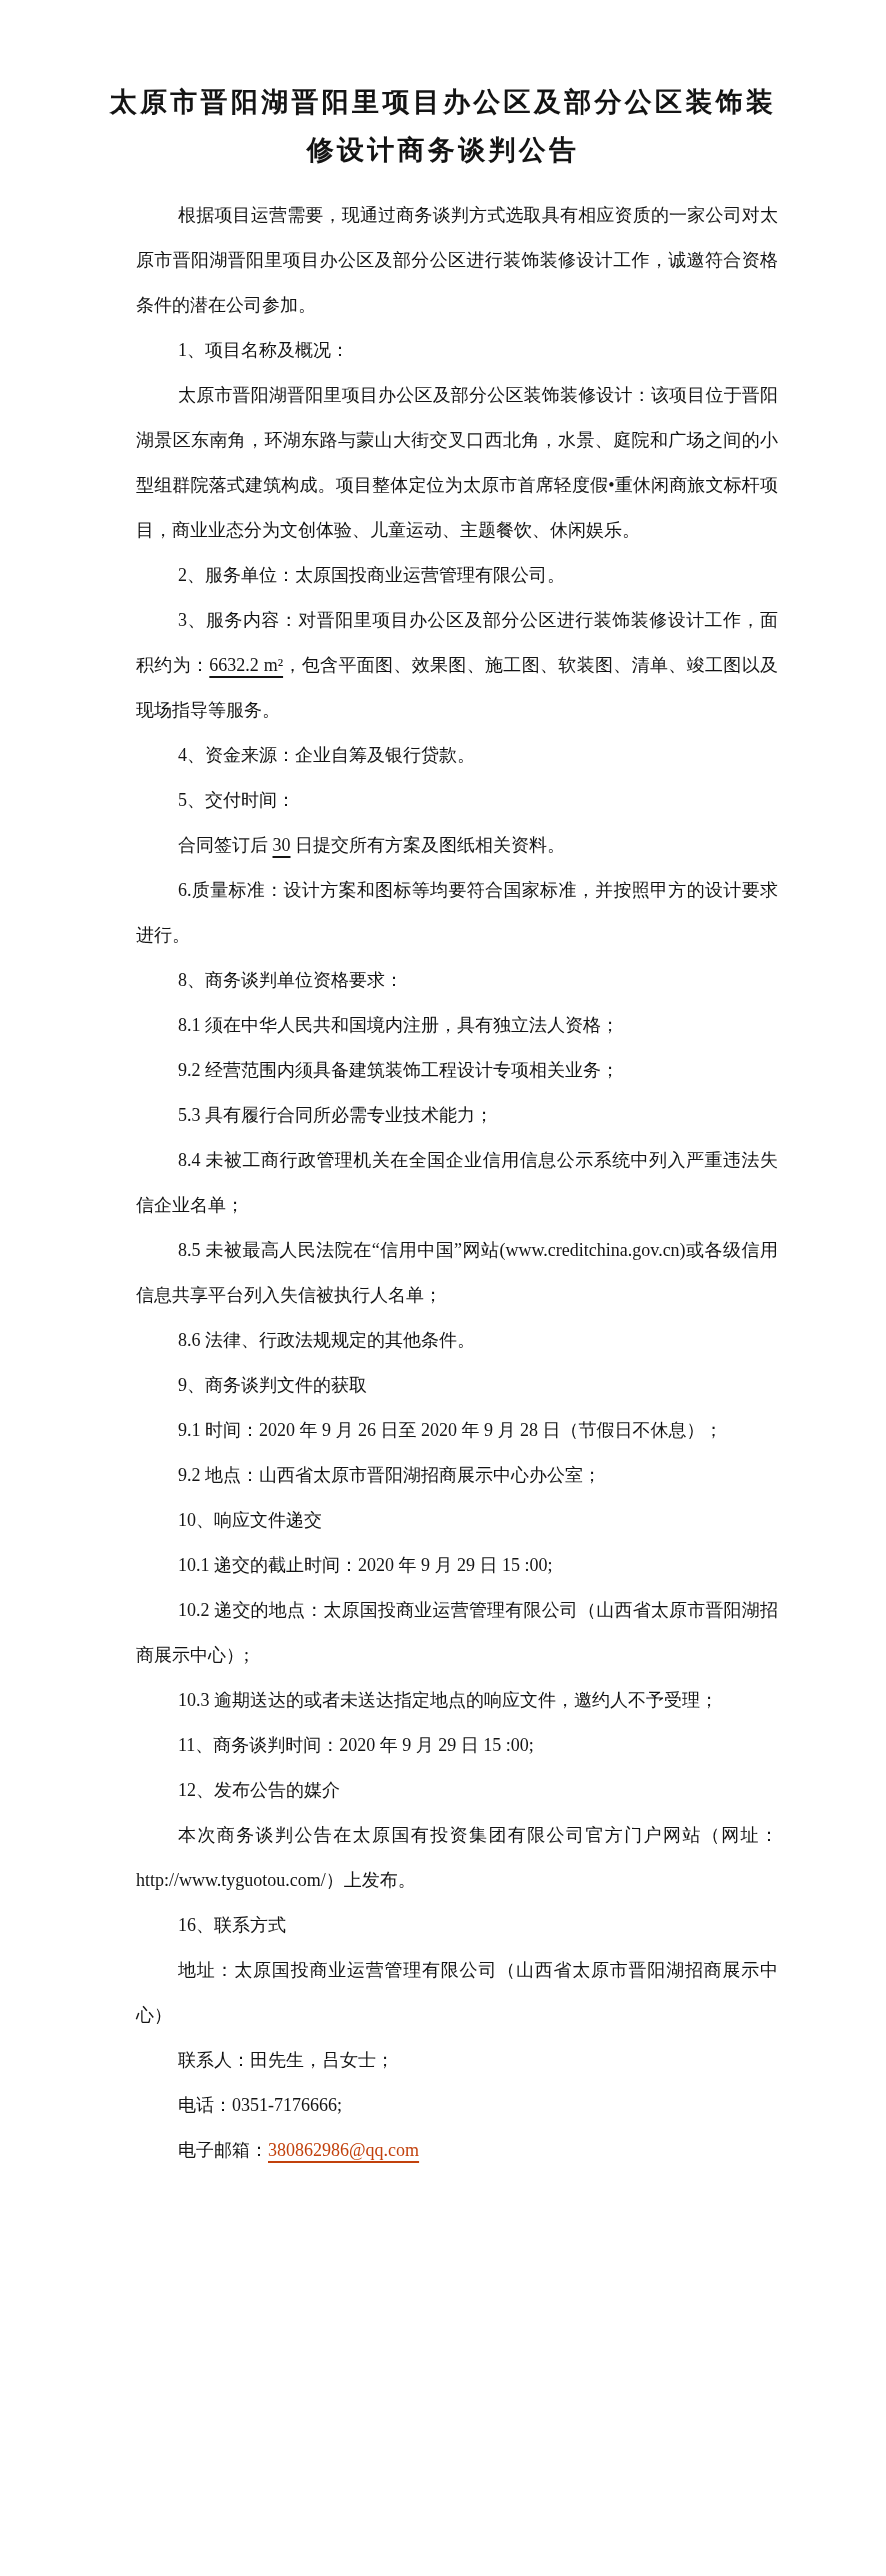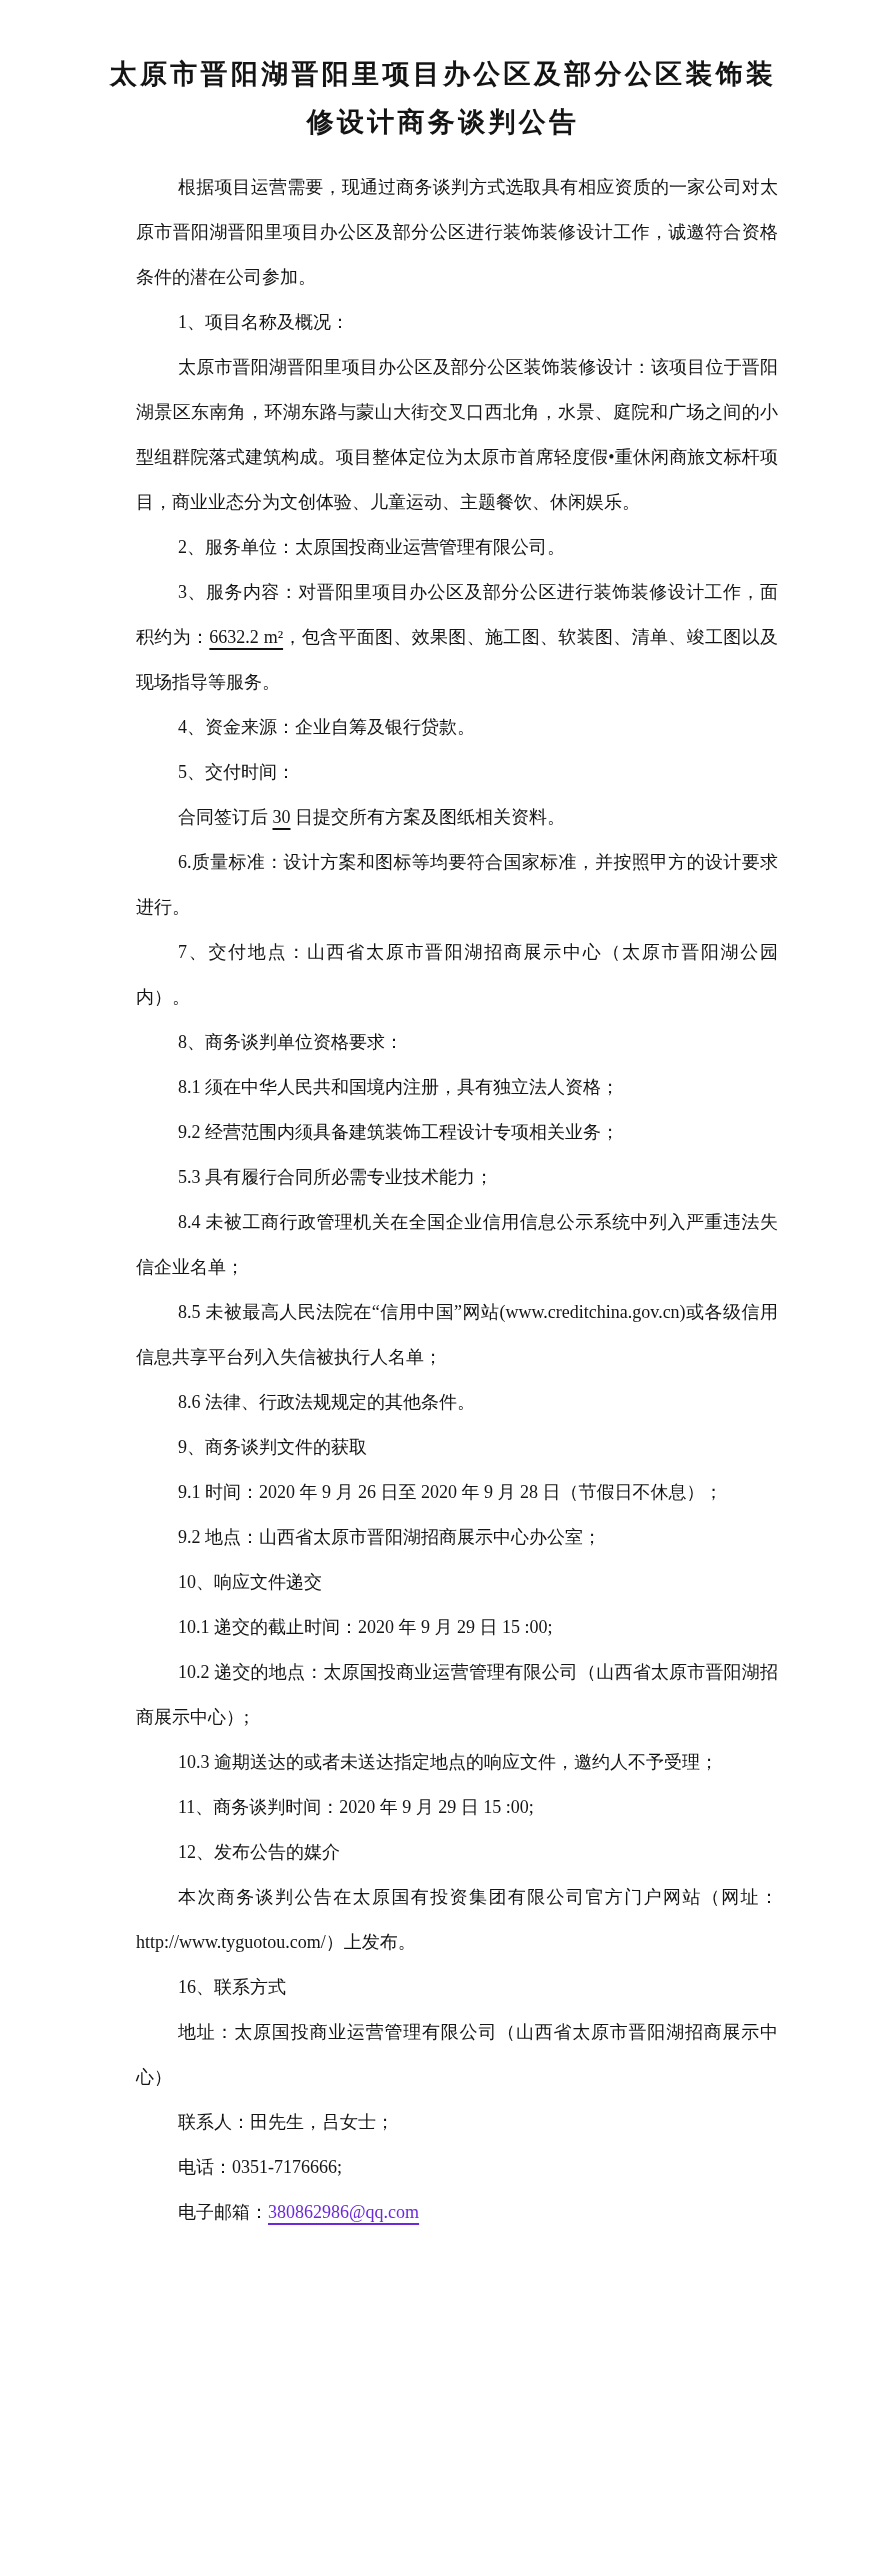--- a/index.html
+++ b/index.html
@@ -7,21 +7,21 @@
     padding: 0;
     background: #ffffff;
   }
   body {
     width: 886px;
     min-height: 2576px;
     color: #141414;
     font-family: "Liberation Serif", "DejaVu Serif", serif;
   }
   .page {
-    padding-top: 50px;
+    padding-top: 78px;
     padding-bottom: 67px;
   }
   .doc-title {
     width: 681px;
     margin: 0 auto 19px auto;
     text-align: center;
     font-size: 27px;
     font-weight: bold;
     line-height: 48px;
     letter-spacing: 3.3px;
@@ -58,21 +58,20 @@
   <div class="content">
       <p class="para"><span>根据项目运营需要，现通过商务谈判方式选取具有相应资质的一家公司对太原市晋阳湖晋阳里项目办公区及部分公区进行装饰装修设计工作，诚邀符合资格条件的潜在公司参加。</span></p>
       <p class="para"><span>1、项目名称及概况：</span></p>
       <p class="para"><span>太原市晋阳湖晋阳里项目办公区及部分公区装饰装修设计：该项目位于晋阳湖景区东南角，环湖东路与蒙山大街交叉口西北角，水景、庭院和广场之间的小型组群院落式建筑构成。项目整体定位为太原市首席轻度假•重休闲商旅文标杆项目，商业业态分为文创体验、儿童运动、主题餐饮、休闲娱乐。</span></p>
       <p class="para"><span>2、服务单位：太原国投商业运营管理有限公司。</span></p>
       <p class="para"><span>3、服务内容：对晋阳里项目办公区及部分公区进行装饰装修设计工作，面积约为：</span><span class="underline">6632.2 m²</span><span>，包含平面图、效果图、施工图、软装图、清单、竣工图以及现场指导等服务。</span></p>
       <p class="para"><span>4、资金来源：企业自筹及银行贷款。</span></p>
       <p class="para"><span>5、交付时间：</span></p>
       <p class="para"><span>合同签订后 </span><span class="underline">30</span><span> 日提交所有方案及图纸相关资料。</span></p>
       <p class="para"><span>6.质量标准：设计方案和图标等均要符合国家标准，并按照甲方的设计要求进行。</span></p>
-      <p class="para"><span>7、交付地点：山西省太原市晋阳湖招商展示中心（太原市晋阳湖公园内）。</span></p>
       <p class="para"><span>8、商务谈判单位资格要求：</span></p>
       <p class="para"><span>8.1 须在中华人民共和国境内注册，具有独立法人资格；</span></p>
       <p class="para"><span>9.2 经营范围内须具备建筑装饰工程设计专项相关业务；</span></p>
       <p class="para"><span>5.3 具有履行合同所必需专业技术能力；</span></p>
       <p class="para"><span>8.4 未被工商行政管理机关在全国企业信用信息公示系统中列入严重违法失信企业名单；</span></p>
       <p class="para"><span>8.5 未被最高人民法院在“信用中国”网站(www.creditchina.gov.cn)或各级信用信息共享平台列入失信被执行人名单；</span></p>
       <p class="para"><span>8.6 法律、行政法规规定的其他条件。</span></p>
       <p class="para"><span>9、商务谈判文件的获取</span></p>
       <p class="para"><span>9.1 时间：2020 年 9 月 26 日至 2020 年 9 月 28 日（节假日不休息）；</span></p>
       <p class="para"><span>9.2 地点：山西省太原市晋阳湖招商展示中心办公室；</span></p>
@@ -80,16 +79,16 @@
       <p class="para"><span>10.1 递交的截止时间：2020 年 9 月 29 日 15 :00;</span></p>
       <p class="para"><span>10.2 递交的地点：太原国投商业运营管理有限公司（山西省太原市晋阳湖招商展示中心）;</span></p>
       <p class="para"><span>10.3 逾期送达的或者未送达指定地点的响应文件，邀约人不予受理；</span></p>
       <p class="para"><span>11、商务谈判时间：2020 年 9 月 29 日 15 :00;</span></p>
       <p class="para"><span>12、发布公告的媒介</span></p>
       <p class="para"><span>本次商务谈判公告在太原国有投资集团有限公司官方门户网站（网址：http://www.tyguotou.com/）上发布。</span></p>
       <p class="para"><span>16、联系方式</span></p>
       <p class="para"><span>地址：太原国投商业运营管理有限公司（山西省太原市晋阳湖招商展示中心）</span></p>
       <p class="para"><span>联系人：田先生，吕女士；</span></p>
       <p class="para"><span>电话：0351-7176666;</span></p>
-      <p class="para"><span>电子邮箱：</span><a class="link" href="#" style="color: #6d28d9;">380862986@qq.com</a></p>
+      <p class="para"><span>电子邮箱：</span><a class="link" href="#" style="color: #c2410c;">380862986@qq.com</a></p>
     </div>
 </div>
 
 
 </body></html>

